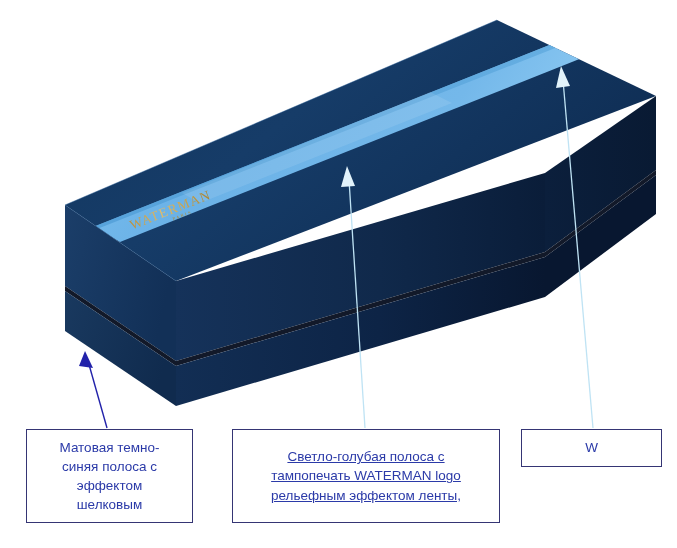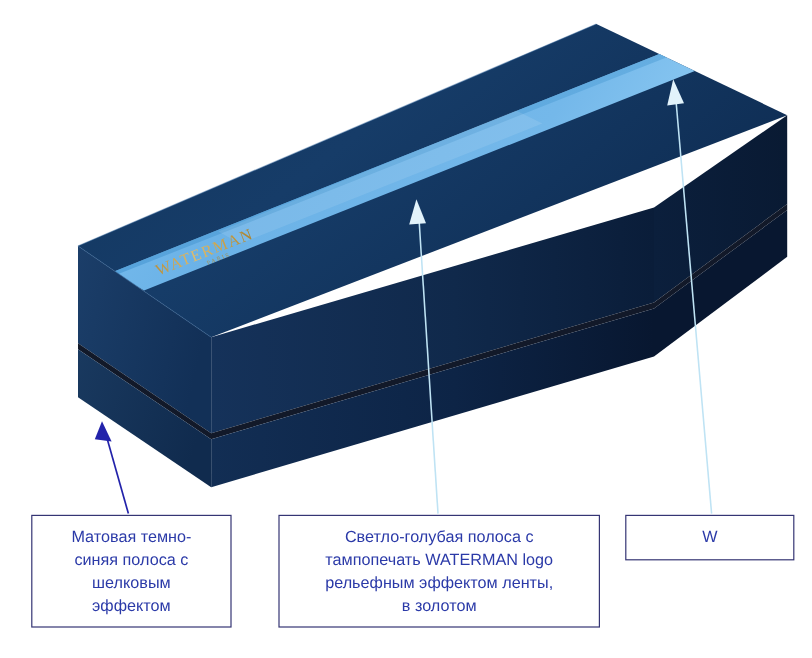--- a/index.html
+++ b/index.html
@@ -53,20 +53,21 @@
     left: 26px;
     top: 429px;
     width: 167px;
     height: 94px;
   }
   #callout-mid {
     left: 232px;
     top: 429px;
     width: 268px;
     height: 94px;
+    text-decoration: underline;
   }
   #callout-right {
     left: 521px;
     top: 429px;
     width: 141px;
     height: 38px;
   }
 </style>
 </head>
 <body>
@@ -175,31 +176,30 @@
     <g>
       <line x1="593" y1="428" x2="563" y2="80" stroke="#bfe3f4" stroke-width="1.3"></line>
       <polygon points="561,66 570,86 556,88" fill="#e2f3fb"></polygon>
     </g>
   </svg>
 
   <div class="callout" id="callout-left">
     <div class="inner">
       <div>Матовая темно-</div>
       <div>синяя полоса с</div>
+      <div>эффектом</div>
       <div>шелковым</div>
-      <div>эффектом</div>
     </div>
   </div>
 
   <div class="callout" id="callout-mid">
     <div class="inner">
       <div>Светло-голубая полоса с</div>
       <div>тампопечать WATERMAN logo</div>
       <div>рельефным эффектом ленты,</div>
-      <div>в золотом</div>
     </div>
   </div>
 
   <div class="callout" id="callout-right">
     <div class="inner">
       <div>W</div>
     </div>
   </div>
 
 </div>

